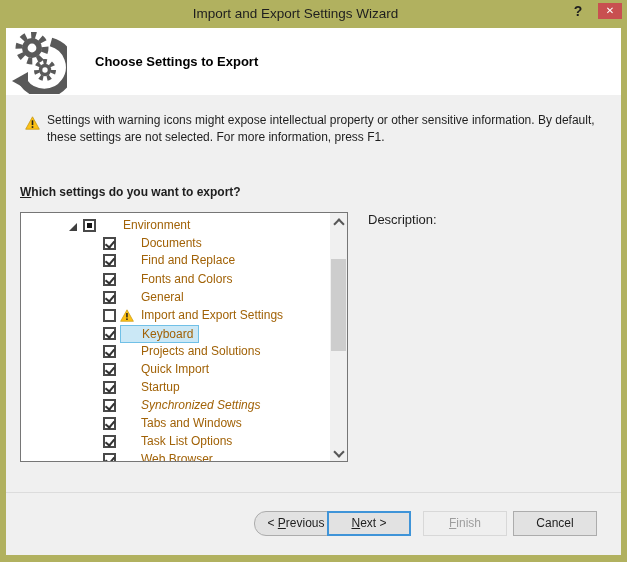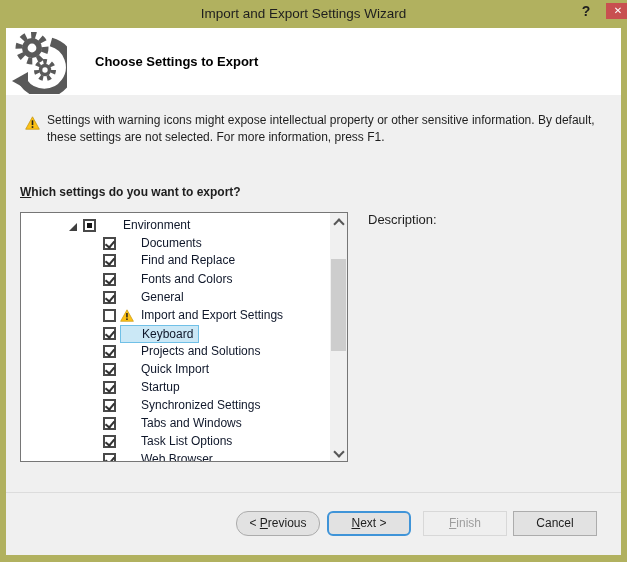--- a/index.html
+++ b/index.html
@@ -1,38 +1,38 @@
 <!DOCTYPE html>
 <html><head>
 <meta charset="utf-8">
 <style>
   html,body{margin:0;padding:0;background:#d8d8d8;font-family:"Liberation Sans",sans-serif;}
   .dialog{position:relative;width:627px;height:562px;background:#b1b15f;overflow:hidden;
           -webkit-font-smoothing:antialiased;}
   
-  .titlebar{position:absolute;left:12px;top:0;width:583px;height:28px;}
+  .titlebar{position:absolute;left:4px;top:0;width:583px;height:28px;}
   .win-title{position:absolute;left:0;right:0;top:0;height:28px;line-height:27px;text-align:center;
              font-size:13.5px;color:#1e1e1e;}
   .help{position:absolute;left:564px;top:3px;width:20px;height:22px;text-align:center;
         font-size:14px;font-weight:bold;color:#1e1e1e;cursor:default;}
   .close{position:absolute;left:594px;top:3px;width:24px;height:16px;background:#c85050;
          color:#fff;text-align:center;font-size:10px;line-height:16px;cursor:default;}
   
   .content{position:absolute;left:6px;top:28px;width:615px;height:527px;background:#f0f0f0;}
   .header-band{position:absolute;left:0;top:0;width:615px;height:67px;background:#ffffff;}
   .wizard-icon{position:absolute;left:5px;top:4px;}
   .header-title{position:absolute;left:89px;top:26px;font-size:13px;font-weight:bold;color:#000;}
   .warn-icon-main{position:absolute;left:19px;top:88px;}
   .warn-text{position:absolute;left:41px;top:84px;width:553px;font-size:12px;line-height:17px;color:#1e1e1e;}
   .question{position:absolute;left:14px;top:157px;font-size:12px;font-weight:bold;color:#1e1e1e;}
   
   .treebox{position:absolute;left:14px;top:184px;width:328px;height:250px;background:#fff;
            border:1px solid #767676;box-sizing:border-box;overflow:hidden;}
   .tree-rows{position:absolute;left:0;top:0;right:17px;bottom:0;}
-  .tree-row{position:absolute;left:0;width:311px;height:18px;font-size:12px;color:#0f172a;}
+  .tree-row{position:absolute;left:0;width:311px;height:18px;font-size:12px;color:#a16207;}
   .tri{position:absolute;left:48px;top:6px;width:0;height:0;
        border-bottom:8px solid #3f3f3f;border-left:8px solid transparent;}
   .cb{position:absolute;top:2px;width:13px;height:13px;background:#fff;border:2px solid #494949;
       box-sizing:border-box;}
   .tick{position:absolute;left:2px;top:0;width:4px;height:7px;border-right:2px solid #323232;
         border-bottom:2px solid #323232;transform:rotate(40deg);}
   .sq{position:absolute;left:2px;top:2px;width:5px;height:5px;background:#151515;}
   .lbl{position:absolute;top:0;height:18px;line-height:17px;white-space:nowrap;}
   .lbl.sel{left:99px;top:0;height:16px;line-height:16px;padding:0 5px 0 21px;
            background:#cbe8f6;border:1px solid #70c0e7;}
@@ -156,21 +156,21 @@
               <i class="tick"></i>
             </span>
             <span class="lbl" style="left:120px">Quick Import</span>
           </div>
           <div class="tree-row" style="top: 166px;">
             <span class="cb" style="left:82px">
               <i class="tick"></i>
             </span>
             <span class="lbl" style="left:120px">Startup</span>
           </div>
-          <div class="tree-row" style="top: 184px;">
+          <div class="tree-row" style="top: 184px; font-style: italic;">
             <span class="cb" style="left:82px">
               <i class="tick"></i>
             </span>
             <span class="lbl" style="left:120px">Synchronized Settings</span>
           </div>
           <div class="tree-row" style="top: 202px;">
             <span class="cb" style="left:82px">
               <i class="tick"></i>
             </span>
             <span class="lbl" style="left:120px">Tabs and Windows</span>
@@ -196,20 +196,20 @@
         <div class="sb-btn down">
             <i class="chev d"></i>
           </div>
       </div>
     </div>
 
     <div class="desc-heading">Description:</div>
 
     <div class="footer-divider"></div>
     <div id="footer-buttons">
-        <div class="btn" style="left: 230px; border-radius: 12px;">&lt; <u>P</u>revious</div>
-        <div class="btn default" style="left: 321px; border-radius: 6px;"><u>N</u>ext &gt;</div>
+        <div class="btn" style="left: 248px; border-radius: 12px;">&lt; <u>P</u>revious</div>
+        <div class="btn default" style="left: 321px;"><u>N</u>ext &gt;</div>
         <div class="btn disabled" style="left: 417px;"><u>F</u>inish</div>
         <div class="btn" style="left: 507px;">Cancel</div>
       </div>
 
   </div>
 </div>
 
 </body></html>

